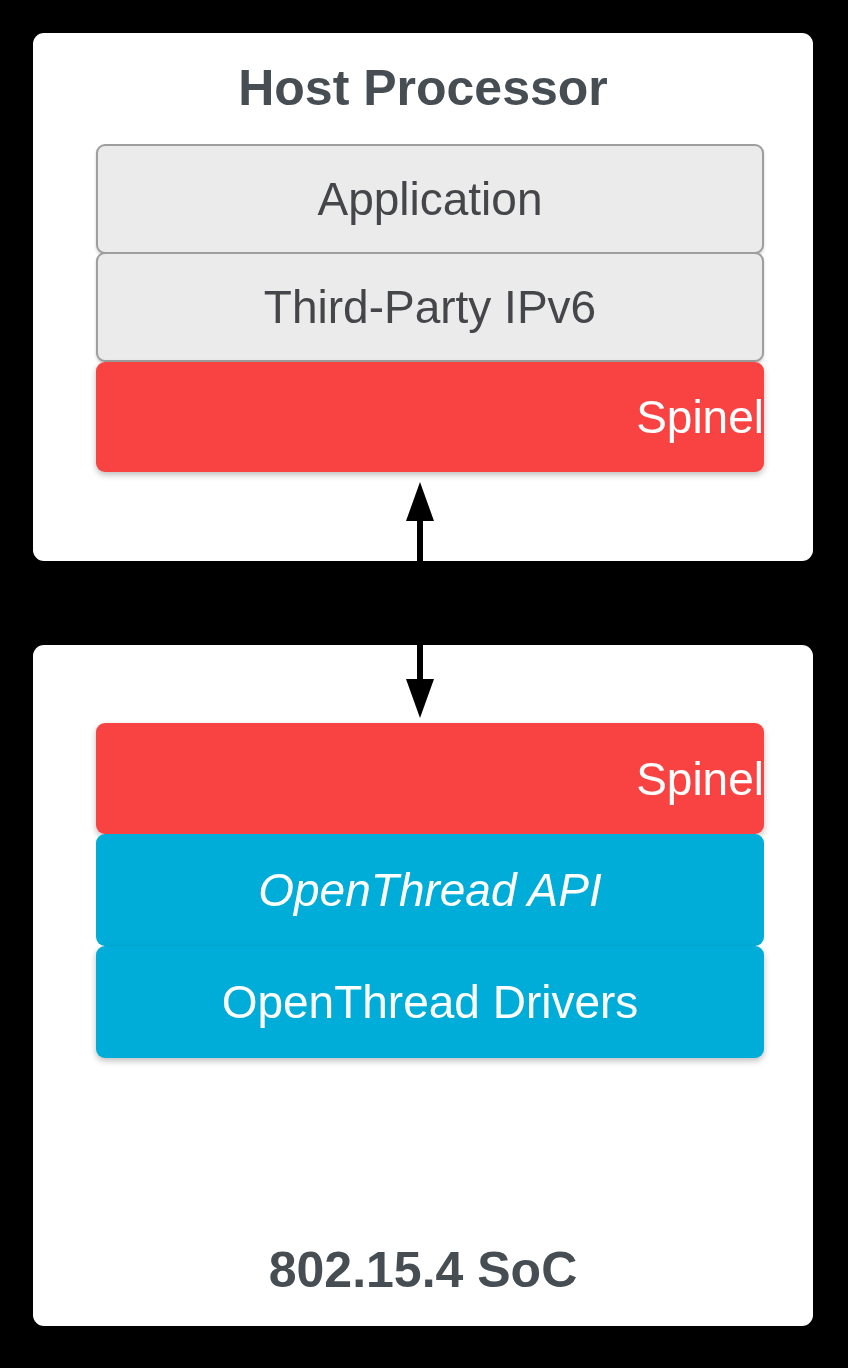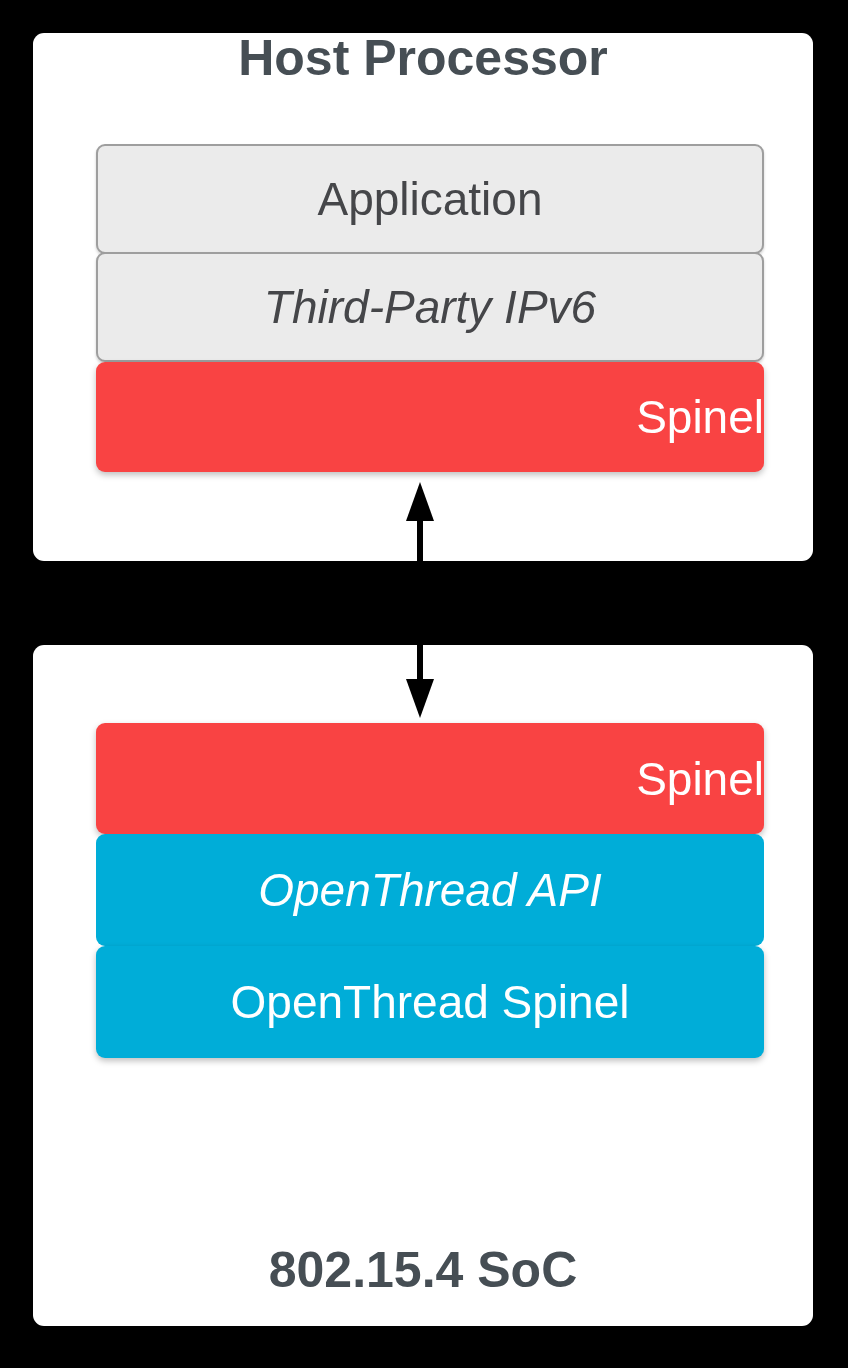--- a/index.html
+++ b/index.html
@@ -37,21 +37,21 @@
   .card-host { top: 33px; height: 528px; }
   .card-soc  { top: 645px; height: 681px; }
 
   .card-title {
     text-align: center;
     font-size: 50px;
     font-weight: bold;
     line-height: 50px;
     color: var(--title-text);
   }
-  .card-host .card-title { }
+  .card-host .card-title { padding-top: 30px; }
 
   .stack {
     position: absolute;
     left: 43px;
     width: 688px;
     padding-left: 20px;
   }
   .stack-host { top: 111px; }
   .stack-soc  { top: 78px; }
 
@@ -63,21 +63,21 @@
     font-size: 46px;
     border-radius: 9px;
   }
   .layer-gray {
     height: 110px;
     background: var(--gray-fill);
     border: 2px solid var(--gray-border);
     color: var(--box-text);
     box-shadow: 0 2px 3px rgba(0,0,0,0.18);
   }
-  .layer-gray + .layer-gray { margin-top: -2px; font-style: italic; }
+  .layer-gray + .layer-gray { margin-top: -2px; }
   .layer-red {
     height: 110px;
     background: var(--red);
     color: var(--white-text);
     box-shadow: 0 3px 6px rgba(0,0,0,0.25);
     justify-content: flex-end;
   }
   .layer-cyan {
     background: var(--cyan);
     color: var(--white-text);
@@ -139,19 +139,19 @@
 
   <div class="card card-soc">
     <div class="stack stack-soc">
       <div class="layer layer-red">
         <span>Spinel</span>
       </div>
       <div class="layer layer-cyan layer-api">
         <span>OpenThread API</span>
       </div>
       <div class="layer layer-cyan layer-drv">
-        <span>OpenThread Spinel</span>
+        <span>OpenThread Drivers</span>
       </div>
     </div>
     <div class="soc-label">802.15.4 SoC</div>
   </div>
 
 </div>
 
 </body></html>

